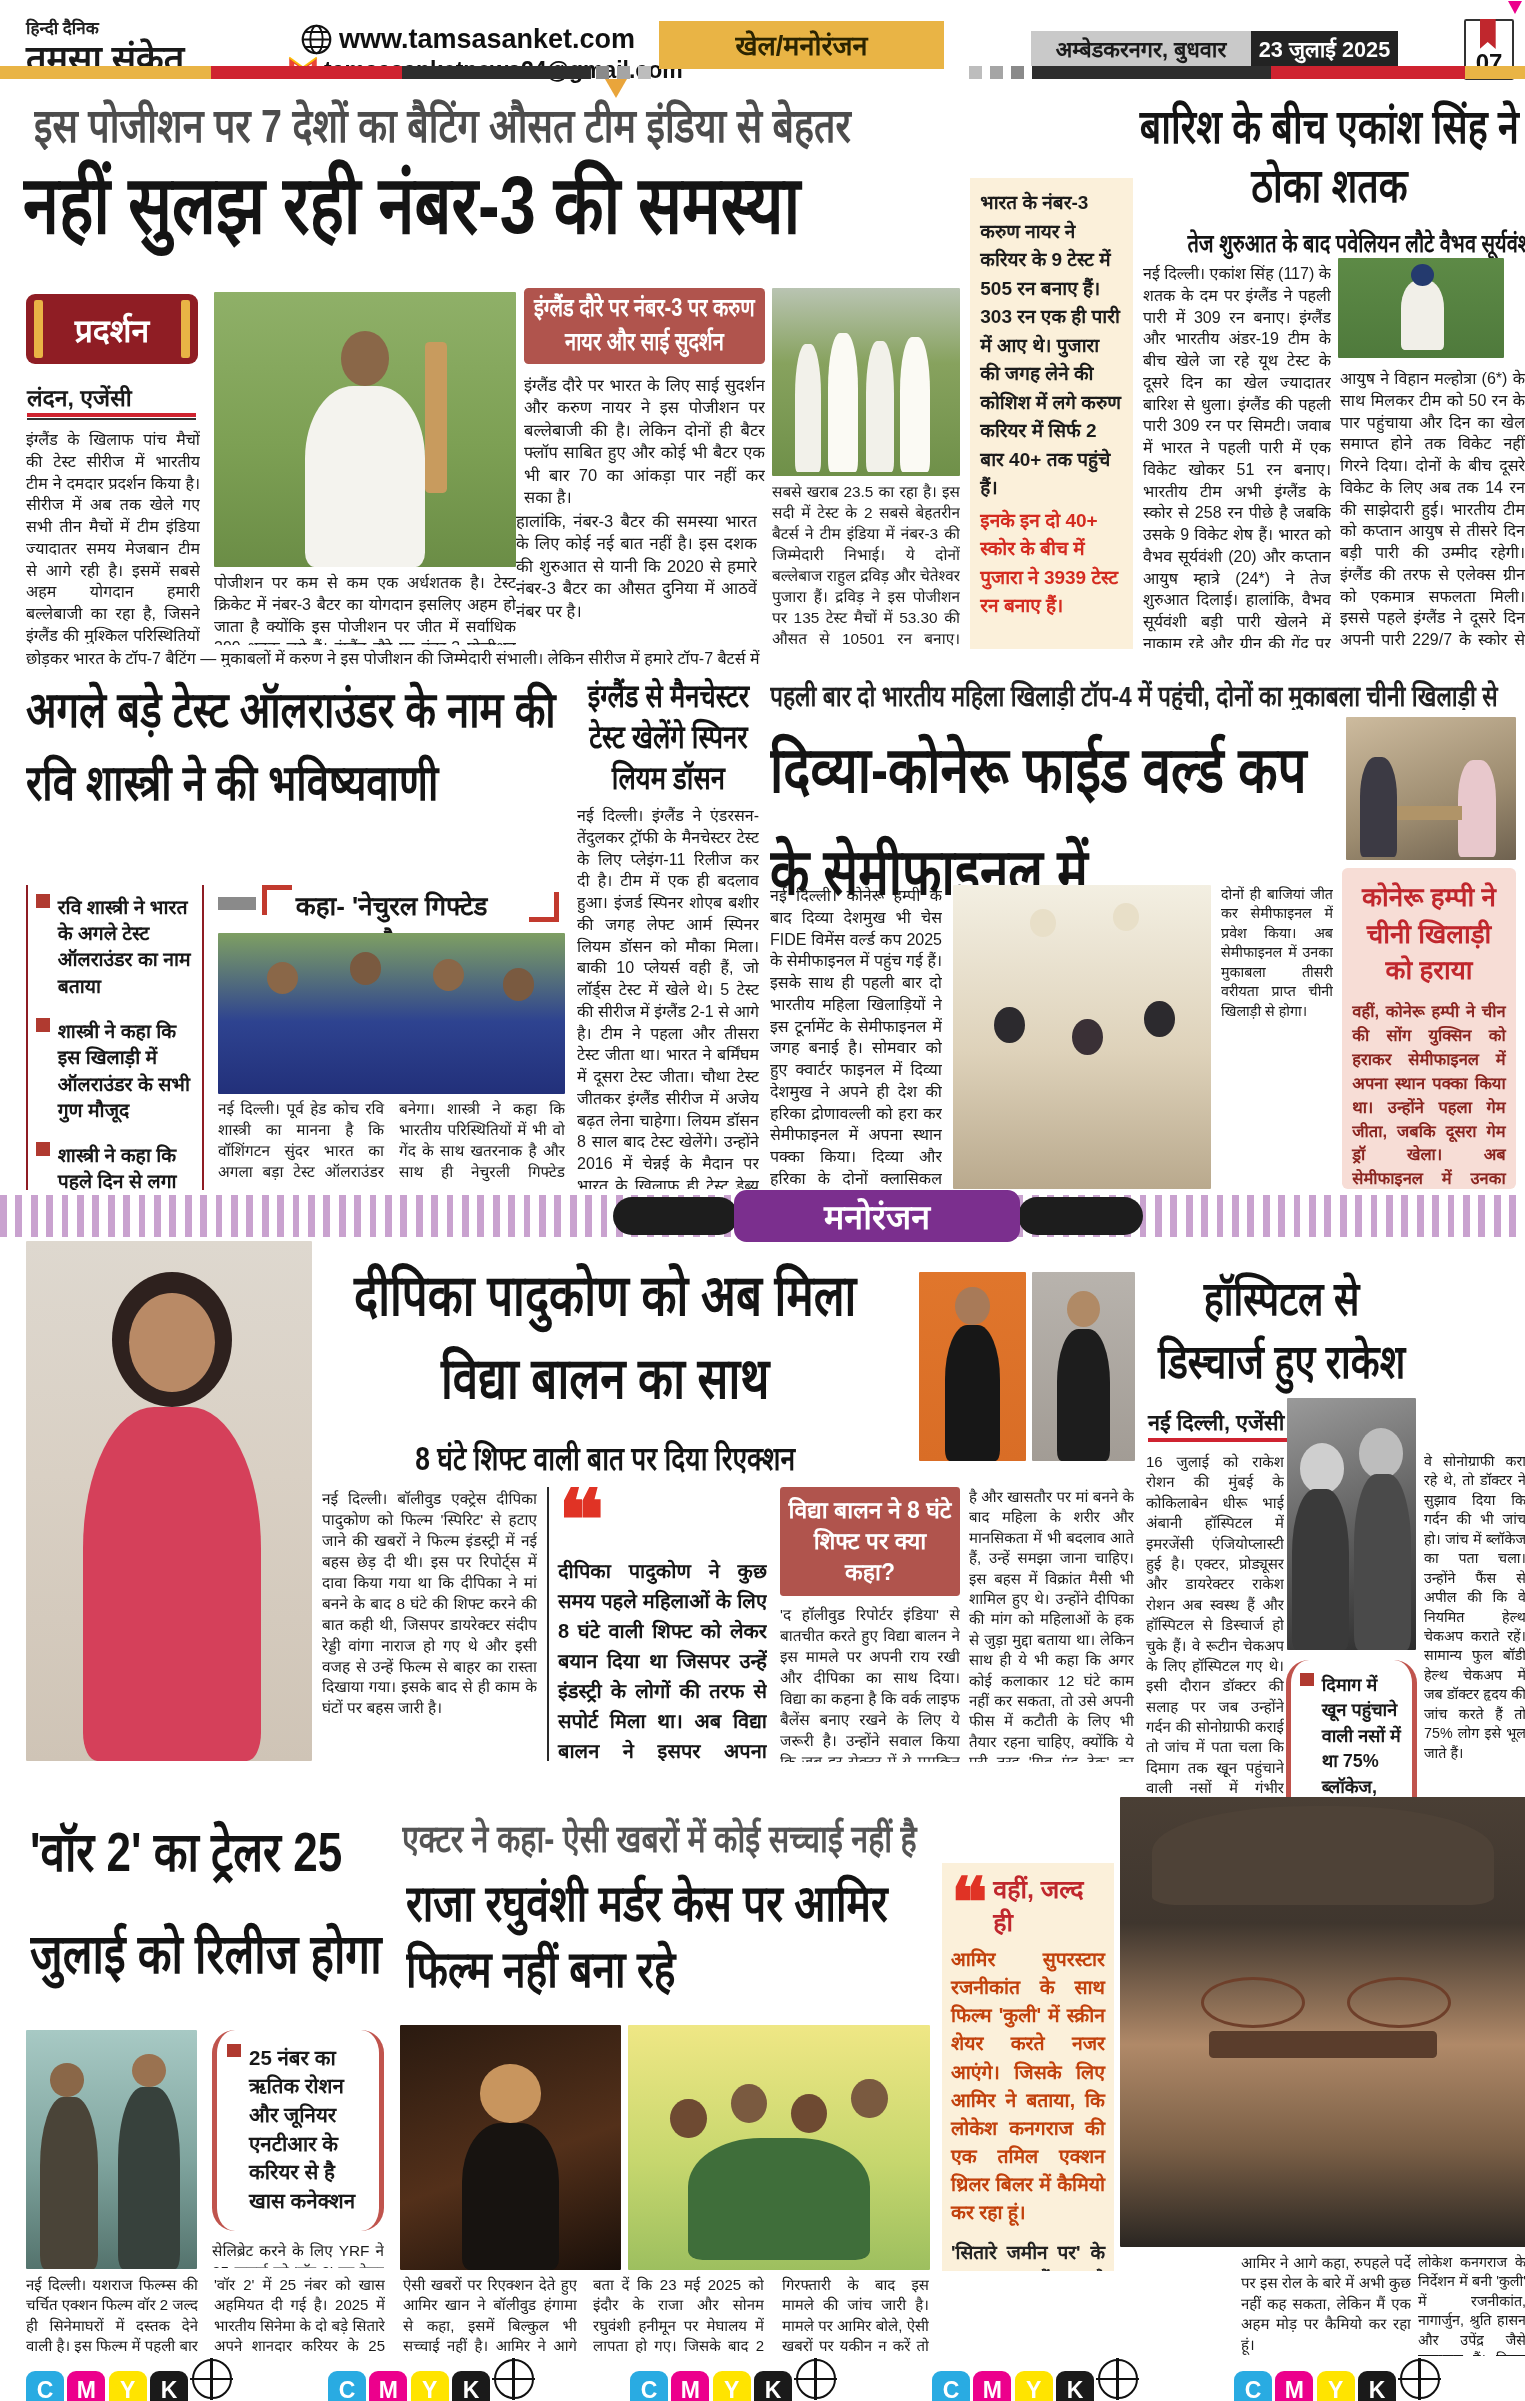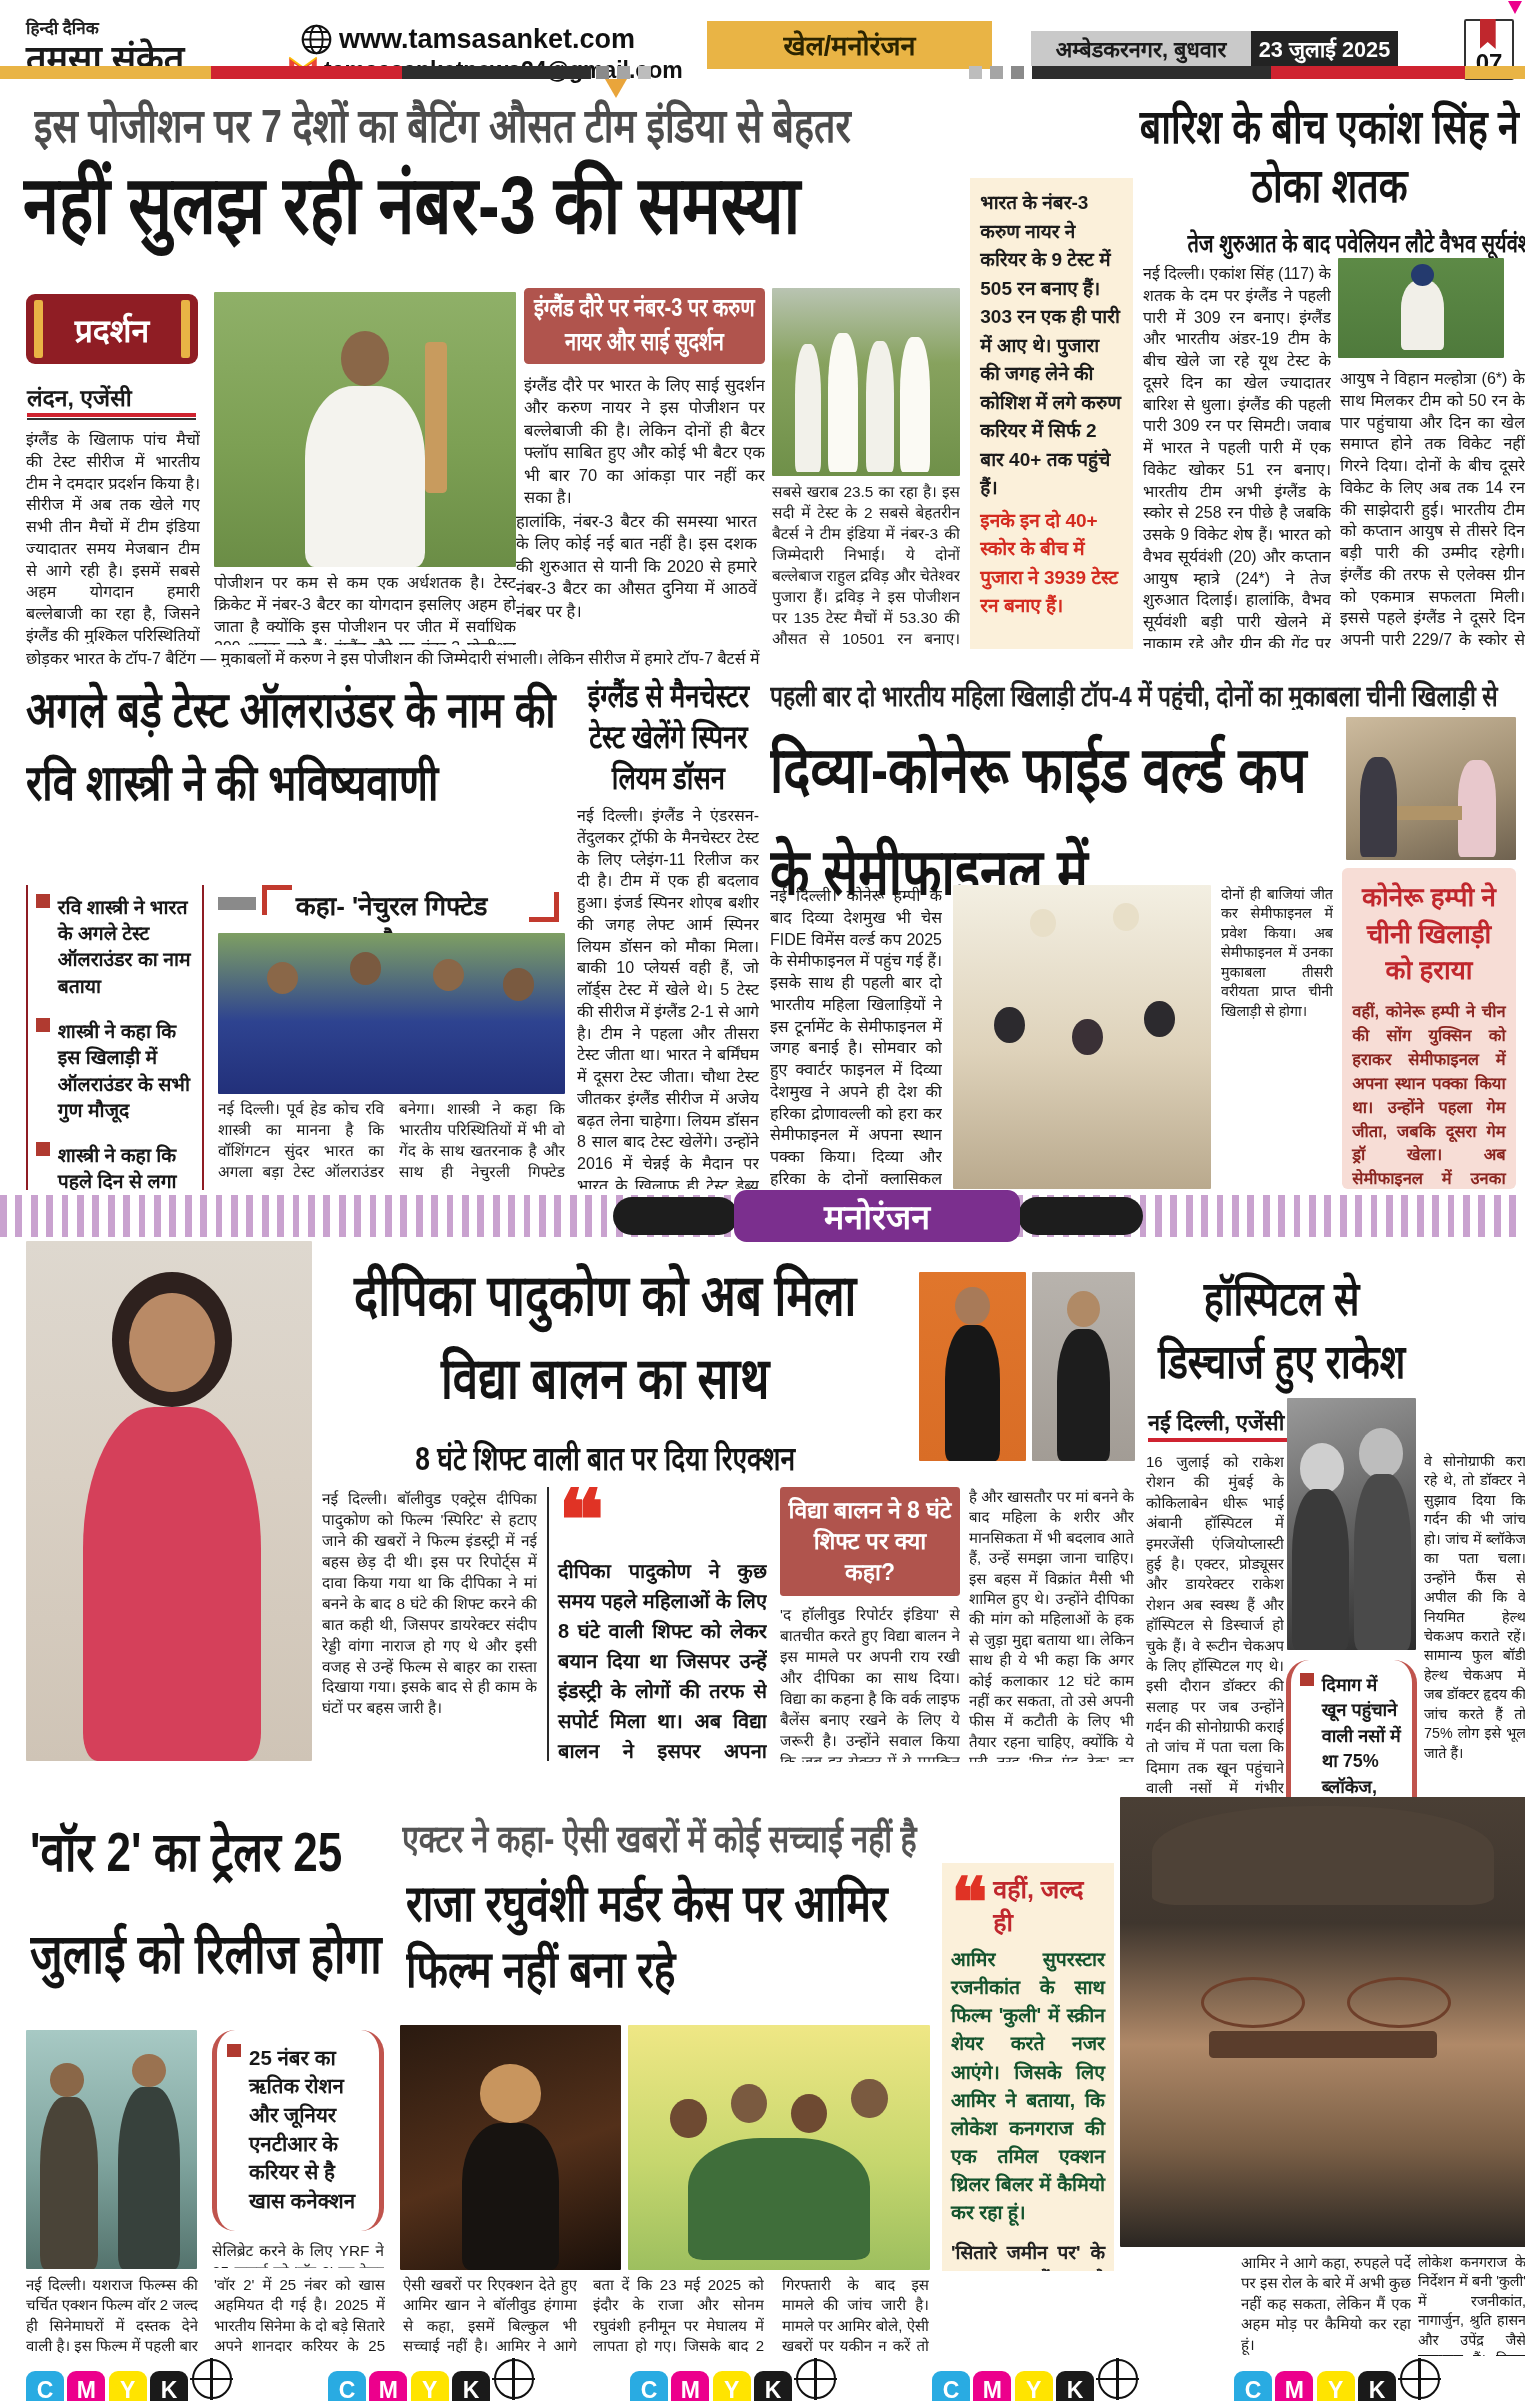--- a/index.html
+++ b/index.html
@@ -67,21 +67,21 @@
   <span class="abs" style="left:288px;top:56px;">
     <svg width="30" height="23" viewBox="0 0 24 18">
         <path d="M1 1v16h4V6l7 5 7-5v11h4V1l-11 8z" fill="#ea4335"></path>
         <path d="M1 1l11 8L23 1" fill="none" stroke="#fbbc05" stroke-width="1.4"></path>
         <rect x="1" y="12" width="4" height="5" fill="#4285f4"></rect>
         <rect x="19" y="12" width="4" height="5" fill="#34a853"></rect>
       </svg>
   </span>
   <div class="abs" style="left:324px;top:57px;font-size:23px;font-weight:800;color:#111;">tamsasanketnews24@gmail.com</div>
 
-  <div class="abs" style="left:659px;top:20.5px;width:285px;height:48px;background:#e9b445;display:flex;align-items:center;justify-content:center;margin-left:48px;">
+  <div class="abs" style="left:659px;top:20.5px;width:285px;height:48px;background:#e9b445;display:flex;align-items:center;justify-content:center;">
     <span style="font-size:27px;font-weight:800;color:#2b2400;">खेल/मनोरंजन</span>
   </div>
   <div class="abs" style="left:1031px;top:31px;width:220px;height:35px;background:#c9c9c9;display:flex;align-items:center;justify-content:center;">
     <span style="font-size:21.7px;font-weight:800;color:#1a1a1a;">अम्बेडकरनगर, बुधवार</span>
   </div>
   <div class="abs" style="left:1251px;top:31px;width:147px;height:35px;background:#232323;display:flex;align-items:center;justify-content:center;">
     <span style="font-size:21.7px;font-weight:800;color:#fff;">23 जुलाई 2025</span>
   </div>
   <div class="abs" style="left:1464px;top:19.4px;width:46px;height:57px;background:#fff;border:2.3px solid #333;border-radius:2.3px;">
     <span class="abs" style="left:13.7px;top:-2.3px;width:16px;height:30px;background:#c0272d;clip-path:polygon(0 0,100% 0,100% 100%,50% 76%,0 100%);"></span>
@@ -312,21 +312,21 @@
   <div class="ph p-sitaare" style="left:628px;top:2025px;width:302px;height:245px;">
     <span class="head" style="left:14%;top:30%;width:12%;height:16%;background:#6e4a32;"></span>
     <span class="head" style="left:34%;top:24%;width:12%;height:16%;background:#7a5a40;"></span>
     <span class="head" style="left:54%;top:28%;width:12%;height:16%;background:#6e4a32;"></span>
     <span class="head" style="left:74%;top:22%;width:12%;height:16%;background:#7a5a40;"></span>
     <span class="fig" style="left:20%;top:46%;width:60%;height:50%;background:#3f6e3a;"></span>
   </div>
   <div class="cream abs" style="left:942px;top:1863px;width:172px;height:408px;padding:10.3px 9px;box-sizing:border-box;overflow:hidden;">
     <span class="quote-mark" style="font-size:68px;line-height:.9;float:left;margin-right:5.7px;">❝</span>
     <span style="font-size:25px;font-weight:800;color:#c0272d;line-height:1.3;">वहीं, जल्द ही</span>
-    <div style="font-size:19.4px;font-weight:800;line-height:1.45;color:#14532d;margin-top:6.8px;text-align:justify;">आमिर सुपरस्टार रजनीकांत के साथ फिल्म 'कुली' में स्क्रीन शेयर करते नजर आएंगे। जिसके लिए आमिर ने बताया, कि लोकेश कनगराज की एक तमिल एक्शन थ्रिलर बिलर में कैमियो कर रहा हूं।</div>
+    <div style="font-size:19.4px;font-weight:800;line-height:1.45;color:#c2410c;margin-top:6.8px;text-align:justify;">आमिर सुपरस्टार रजनीकांत के साथ फिल्म 'कुली' में स्क्रीन शेयर करते नजर आएंगे। जिसके लिए आमिर ने बताया, कि लोकेश कनगराज की एक तमिल एक्शन थ्रिलर बिलर में कैमियो कर रहा हूं।</div>
     <div style="font-size:19px;font-weight:800;line-height:1.45;color:#222;margin-top:12.5px;text-align:justify;">'सितारे जमीन पर' के बाद अब फैंस को आमिर का ये कैमियो देखने को मिलेगा।</div>
   </div>
   <div class="ph p-aamir" style="left:1120px;top:1797px;width:406px;height:450px;">
     <span class="abs" style="left:8%;top:2%;width:84%;height:22%;background:#4e4237;border-radius:46% 46% 8% 8%;"></span>
     <span class="abs" style="left:22%;top:52%;width:56%;height:6%;background:#5a3d2c;border-radius:4.6px;"></span>
     <span class="abs" style="left:20%;top:40%;width:24%;height:10%;border:3.4px solid #6e3f2a;border-radius:50%;"></span>
     <span class="abs" style="left:56%;top:40%;width:24%;height:10%;border:3.4px solid #6e3f2a;border-radius:50%;"></span>
   </div>
   <div class="b abs" style="left:403px;top:2275px;width:174px;height:78px;font-size:15px;">ऐसी खबरों पर रिएक्शन देते हुए आमिर खान ने बॉलीवुड हंगामा से कहा, इसमें बिल्कुल भी सच्चाई नहीं है। आमिर ने आगे यह भी कहा, मुझे समझ नहीं आता कि</div>
   <div class="b abs" style="left:593px;top:2275px;width:171px;height:78px;font-size:15px;">बता दें कि 23 मई 2025 को इंदौर के राजा और सोनम रघुवंशी हनीमून पर मेघालय में लापता हो गए। जिसके बाद 2 जून को राजा का शव मिला।</div>

